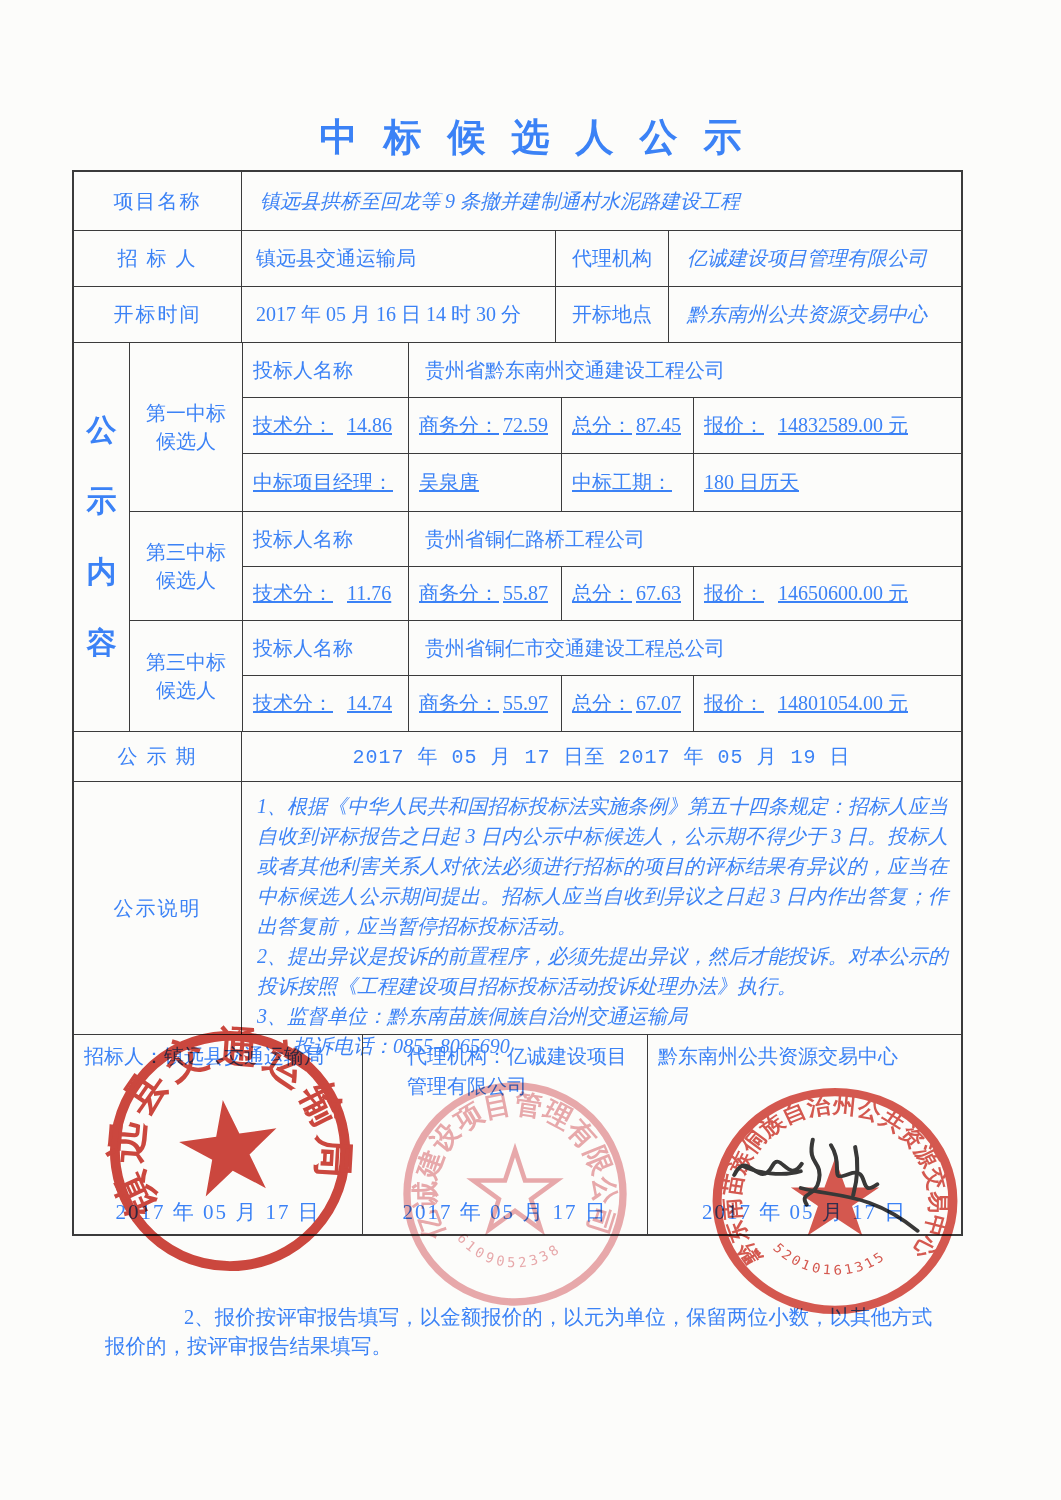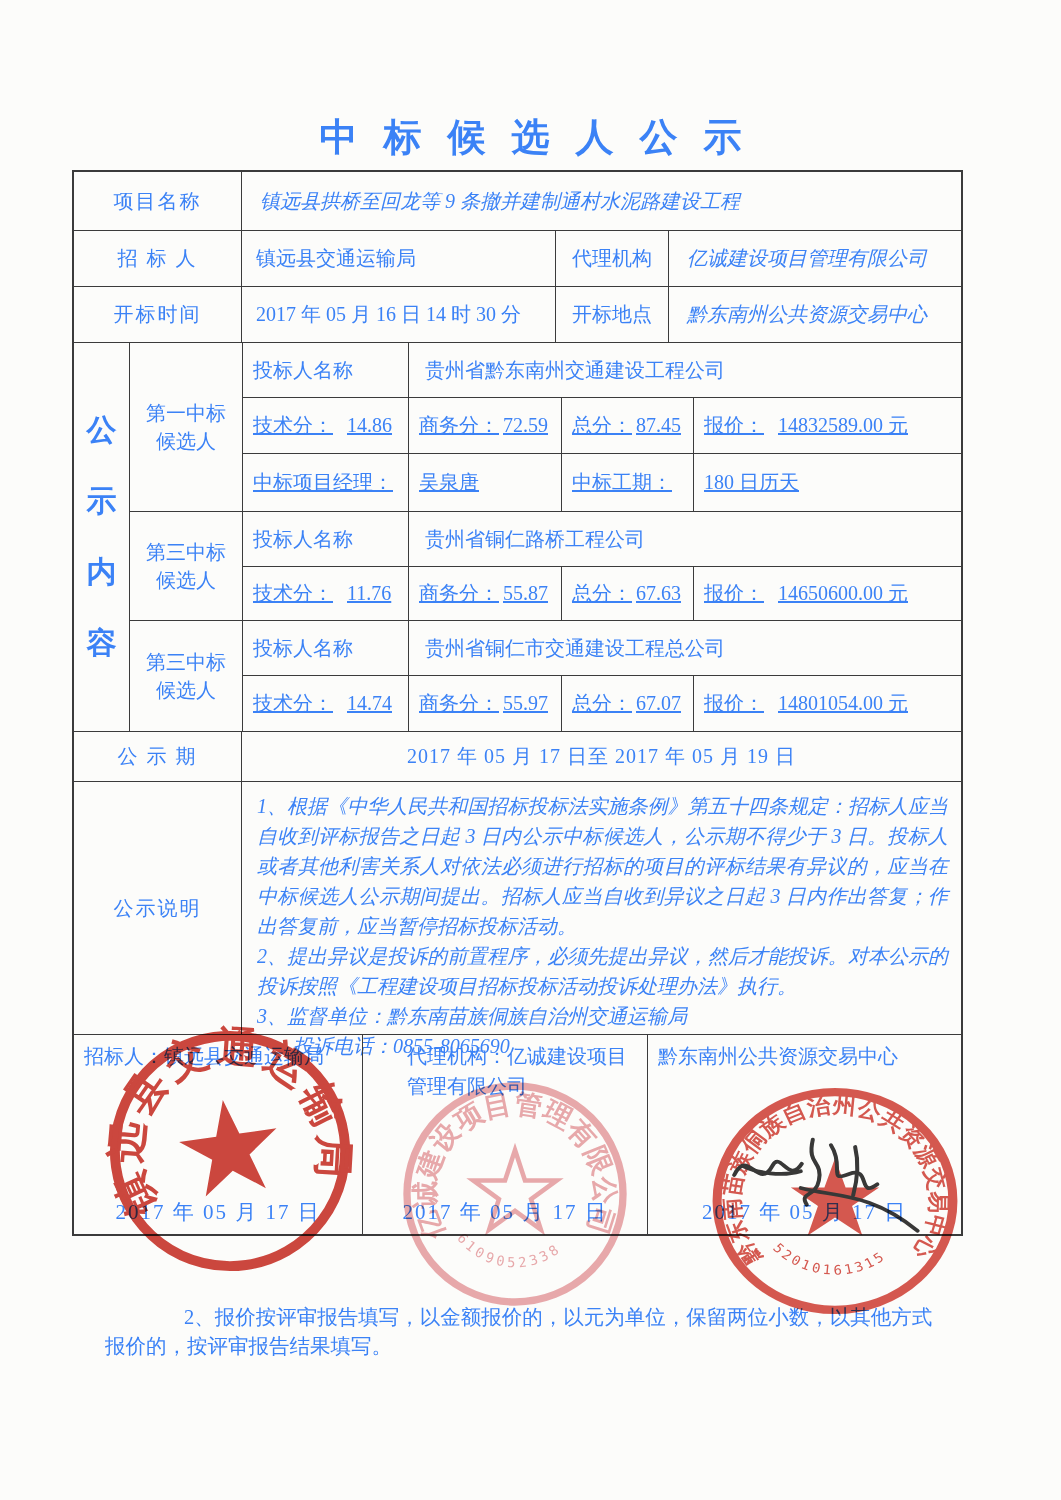--- a/index.html
+++ b/index.html
@@ -203,21 +203,21 @@
               </div>
             </div>
           </div>
         </div>
 
       </div>
     </div>
 
     <div class="row h50">
       <div class="lab">公 示 期</div>
-      <div class="full bl" style="flex:1;width:auto;">2017 年 05 月 17 日至 2017 年 05 月 19 日</div>
+      <div class="full bl" style="flex:1;width:auto;font-family:Liberation Mono, monospace;">2017 年 05 月 17 日至 2017 年 05 月 19 日</div>
     </div>
 
     <div class="row" style="height:253px;">
       <div class="lab">公示说明</div>
       <div class="notes-body bl">
         <p>1、根据《中华人民共和国招标投标法实施条例》第五十四条规定：招标人应当自收到评标报告之日起 3 日内公示中标候选人，公示期不得少于 3 日。投标人或者其他利害关系人对依法必须进行招标的项目的评标结果有异议的，应当在中标候选人公示期间提出。招标人应当自收到异议之日起 3 日内作出答复；作出答复前，应当暂停招标投标活动。</p>
         <p>2、提出异议是投诉的前置程序，必须先提出异议，然后才能投诉。对本公示的投诉按照《工程建设项目招标投标活动投诉处理办法》执行。</p>
         <p>3、监督单位：黔东南苗族侗族自治州交通运输局</p>
         <p class="indent">投诉电话：0855-8065690</p>
       </div>

